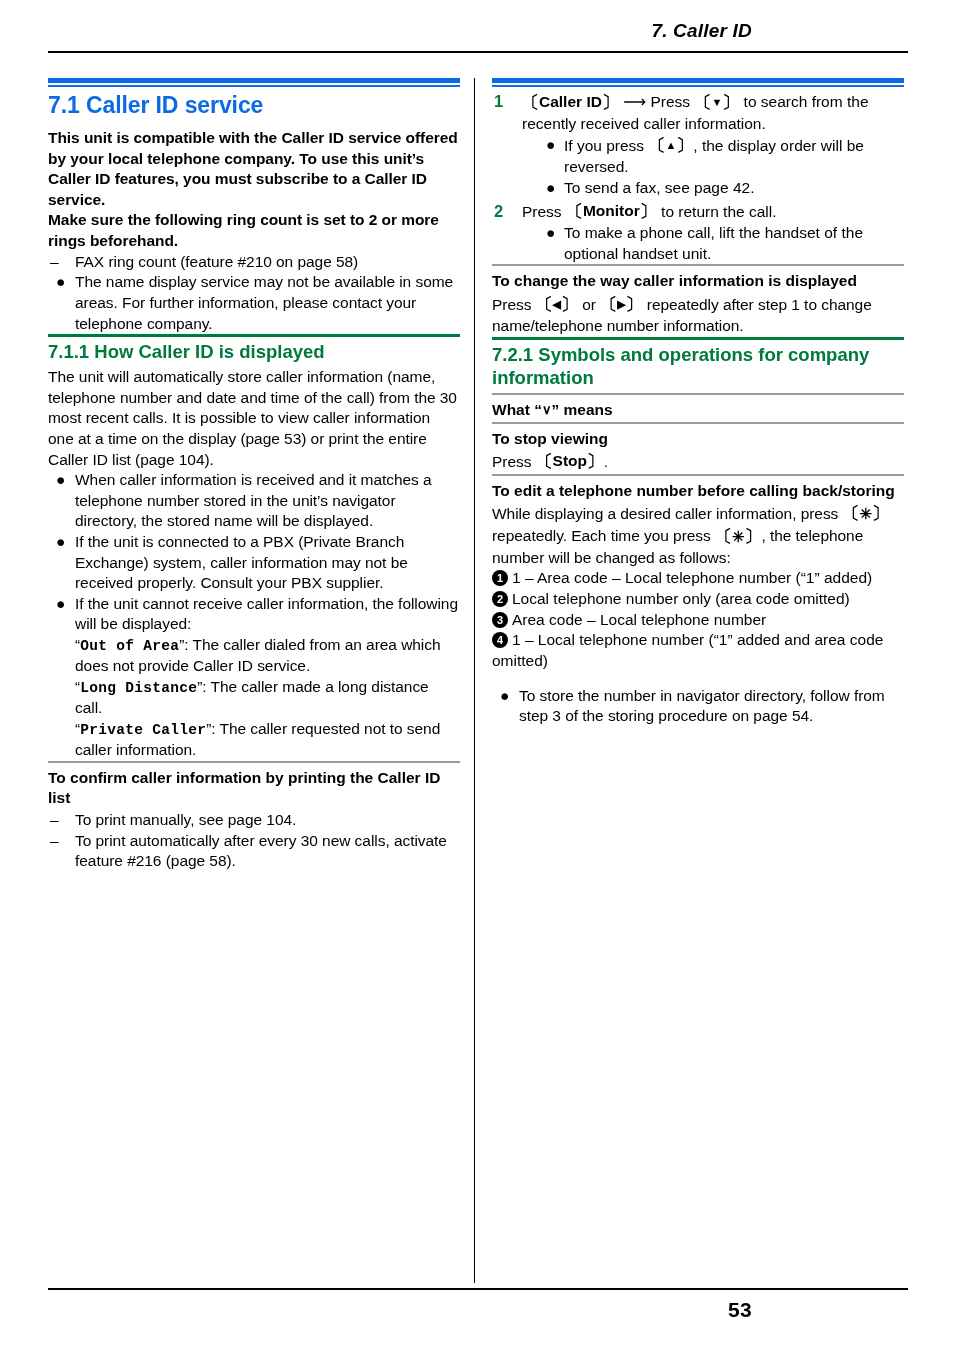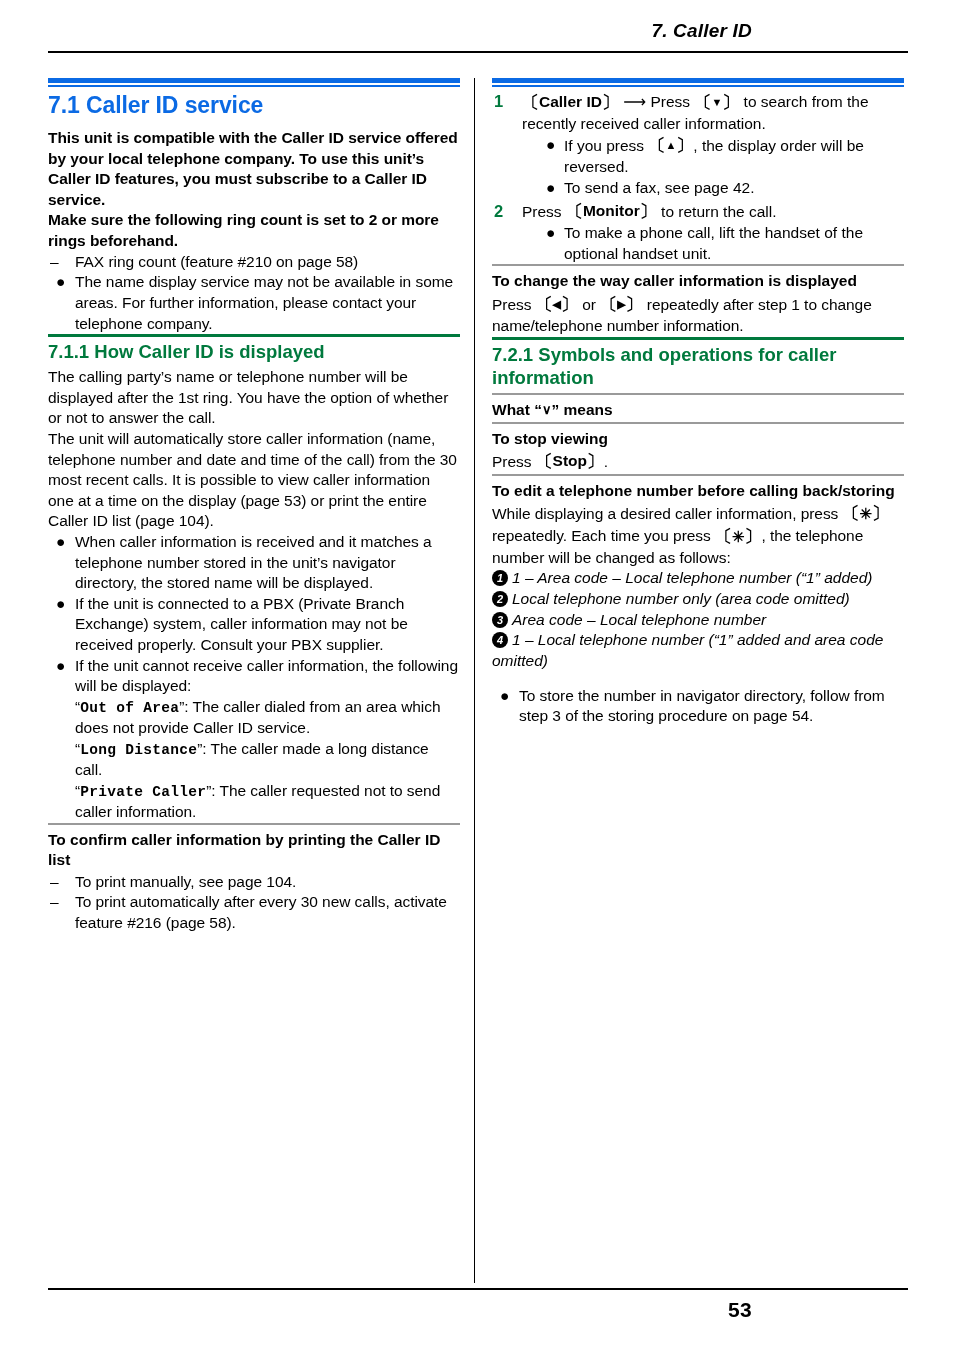--- a/index.html
+++ b/index.html
@@ -207,21 +207,20 @@
     top: 0;
   }
 
   
   li.circ {
     position: relative;
     padding-left: 0;
     font-size: 15.5px;
     line-height: 1.33;
     text-indent: 0;
-    font-style: italic;
   }
   .cnum {
     display: inline-block;
     width: 16px;
     height: 16px;
     border-radius: 50%;
     background: #000;
     color: #fff;
     font-size: 11px;
     font-weight: bold;
@@ -284,21 +283,20 @@
     <ul class="plain gap-l">
       <li class="itm bullet">
         <span class="marker">●</span>
         <span>The name display service may not be available in some areas. For further information, please contact your telephone company.</span>
       </li>
     </ul>
 
     <div class="h2-rule"></div>
     <h2 class="sub">7.1.1 How Caller ID is displayed</h2>
 
-    <p class="body">The calling party’s name or telephone number will be displayed after the 1st ring. You have the option of whether or not to answer the call.</p>
     <p class="body">The unit will automatically store caller information (name, telephone number and date and time of the call) from the 30 most recent calls. It is possible to view caller information one at a time on the display (page 53) or print the entire Caller ID list (page 104).</p>
 
     <ul class="plain">
       <li class="itm bullet">
         <span class="marker">●</span>
         <span>When caller information is received and it matches a telephone number stored in the unit’s navigator directory, the stored name will be displayed.</span>
       </li>
       <li class="itm bullet">
         <span class="marker">●</span>
         <span>If the unit is connected to a PBX (Private Branch Exchange) system, caller information may not be received properly. Consult your PBX supplier.</span>
@@ -383,21 +381,21 @@
     <h3 class="minor">To change the way caller information is displayed</h3>
     <p class="body gap-l">
       <span>Press</span>
       <span class="key"><span class="brk">〔</span><span class="arrowkey">◀</span><span class="brk">〕</span></span>
       <span>or</span>
       <span class="key"><span class="brk">〔</span><span class="arrowkey">▶</span><span class="brk">〕</span></span>
       <span>repeatedly after step 1 to change name/telephone number information.</span>
     </p>
 
     <div class="h2-rule"></div>
-    <h2 class="sub gap-m">7.2.1 Symbols and operations for caller information</h2>
+    <h2 class="sub gap-m">7.2.1 Symbols and operations for company information</h2>
 
     <div class="h3-rule"></div>
     <h3 class="minor">
       <span>What “</span><span class="chk">∨</span><span>” means</span>
     </h3>
 
     <div class="h3-rule"></div>
     <h3 class="minor">To stop viewing</h3>
     <p class="body gap-l">
       <span>Press</span>

